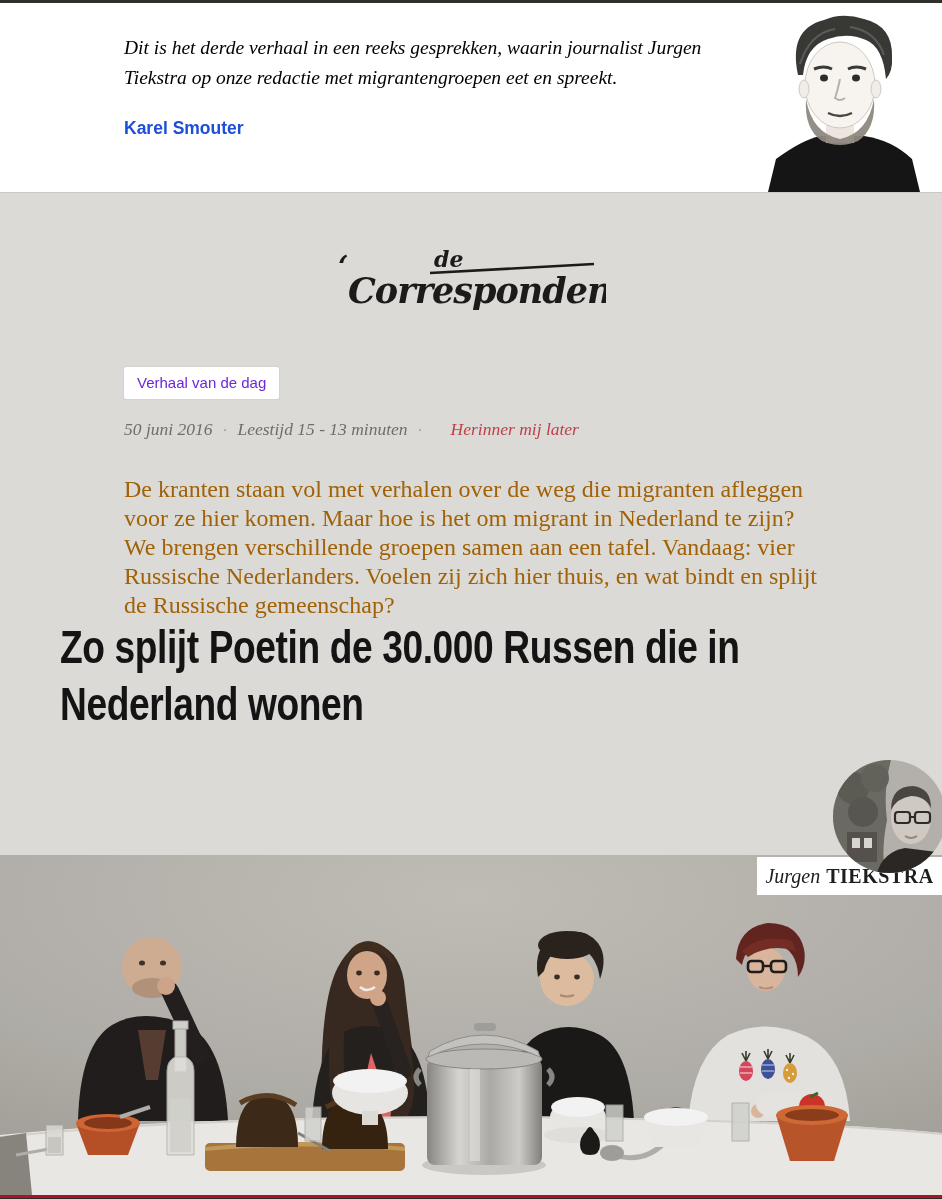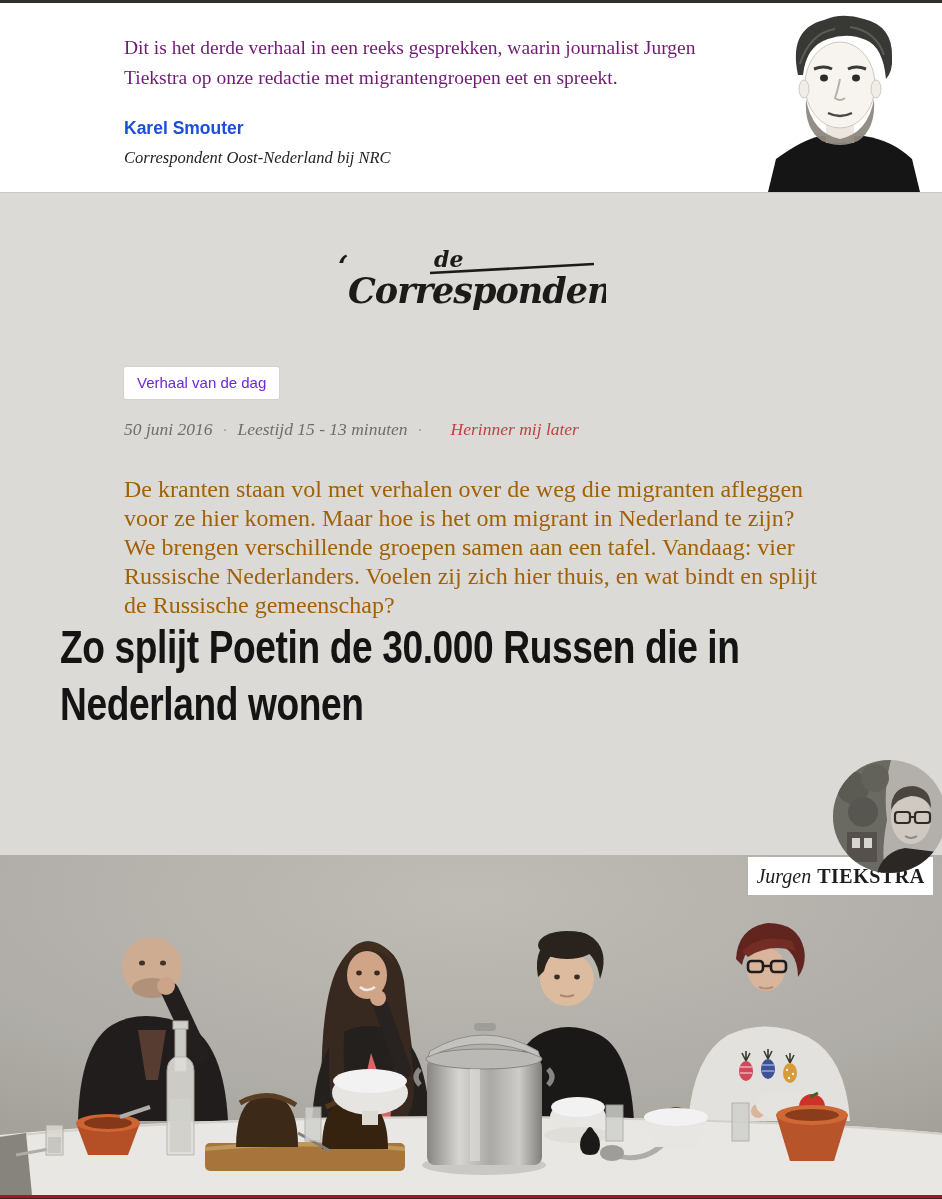--- a/index.html
+++ b/index.html
@@ -4,21 +4,21 @@
 <style>
   * { box-sizing: border-box; margin: 0; padding: 0; }
   body { background:#ffffff; font-family:"Liberation Serif", serif; }
   .page { position:relative; width:942px; height:1199px; background:#ffffff; overflow:hidden; }
 
   .top-bar { height:3px; background:#31312b; }
 
   
   .header { position:relative; height:189px; background:#ffffff; }
   .header-intro { position:absolute; left:124px; top:30px; width:620px;
-    font-size:19.5px; line-height:30px; color:#701a75; }
+    font-size:19.5px; line-height:30px; color:#000000;font-style:italic; }
   .author-name { position:absolute; left:124px; top:115px;
     font-family:"Liberation Sans", sans-serif; font-weight:bold; font-size:17.5px; color:#1d4ed8; }
   .author-role { position:absolute; left:124px; top:145px;
     font-style:italic; font-size:16.5px; color:#242424; }
   .sketch-wrap { position:absolute; right:0; top:6px; width:202px; height:183px; }
 
   
   .gray { position:relative; height:663px; background:#dbdad6; border-top:1px solid #c9c8c4; }
   .logo-wrap { position:absolute; left:50%; transform:translateX(-50%); top:48px; width:270px; height:80px; }
   .logo-wrap svg text { font-family:"DejaVu Serif", serif; font-style:italic; font-weight:bold; fill:#1d1b1a; }
@@ -35,42 +35,41 @@
     font-size:24px; line-height:29px; color:#a16207; }
 
   .headline { position:absolute; left:60px; top:425px; width:1060px;
     transform:scaleX(0.79); transform-origin:left top;
     font-family:"Liberation Sans", sans-serif; font-weight:bold;
     font-size:47px; line-height:57px; letter-spacing:-0.5px; color:#141414; }
 
   
   .avatar { position:absolute; left:833px; top:760px; width:113px; height:113px;
     border-radius:50%; overflow:hidden; z-index:5; }
-  .credit { position:absolute; right:9px; top:857px; width:185px; height:38px; background:#ffffff;
+  .credit { position:absolute; right:0; top:857px; width:185px; height:38px; background:#ffffff;
     z-index:4; display:flex; align-items:center; justify-content:center;
     font-size:20px; color:#1d1d1d; }
   .credit .first { font-style:italic; margin-right:6px; }
   .credit .last { font-weight:bold; letter-spacing:0.5px; }
 
   
   .photo { position:relative; height:340px; }
   .photo svg { display:block; }
   .bottom-red { height:3px; background:#ad1220; }
   .bottom-dark { height:1px; background:#2b2b2b; }
 </style>
 </head>
 <body>
 
 <div class="page">
   <div class="top-bar"></div>
 
   <div class="header">
     <p class="header-intro">Dit is het derde verhaal in een reeks gesprekken, waarin journalist Jurgen Tiekstra op onze redactie met migrantengroepen eet en spreekt.</p>
     <div class="author-name">Karel Smouter</div>
-    <div class="author-role">Correspondent Oost-Nederland bij NRC</div>
 
     <div class="sketch-wrap">
       <svg width="202" height="183" viewBox="0 0 202 183">
         <rect width="202" height="183" fill="#ffffff"></rect>
 
         <path d="M28 183 L36 150 Q62 131 80 127 L124 127 Q152 131 172 150 L180 183 Z" fill="#151515"></path>
 
         <rect x="86" y="108" width="28" height="26" fill="#ece6de"></rect>
 
         <ellipse cx="100" cy="76" rx="35" ry="43" fill="#f7f4ef" stroke="#cfc8c0" stroke-width="1"></ellipse>

